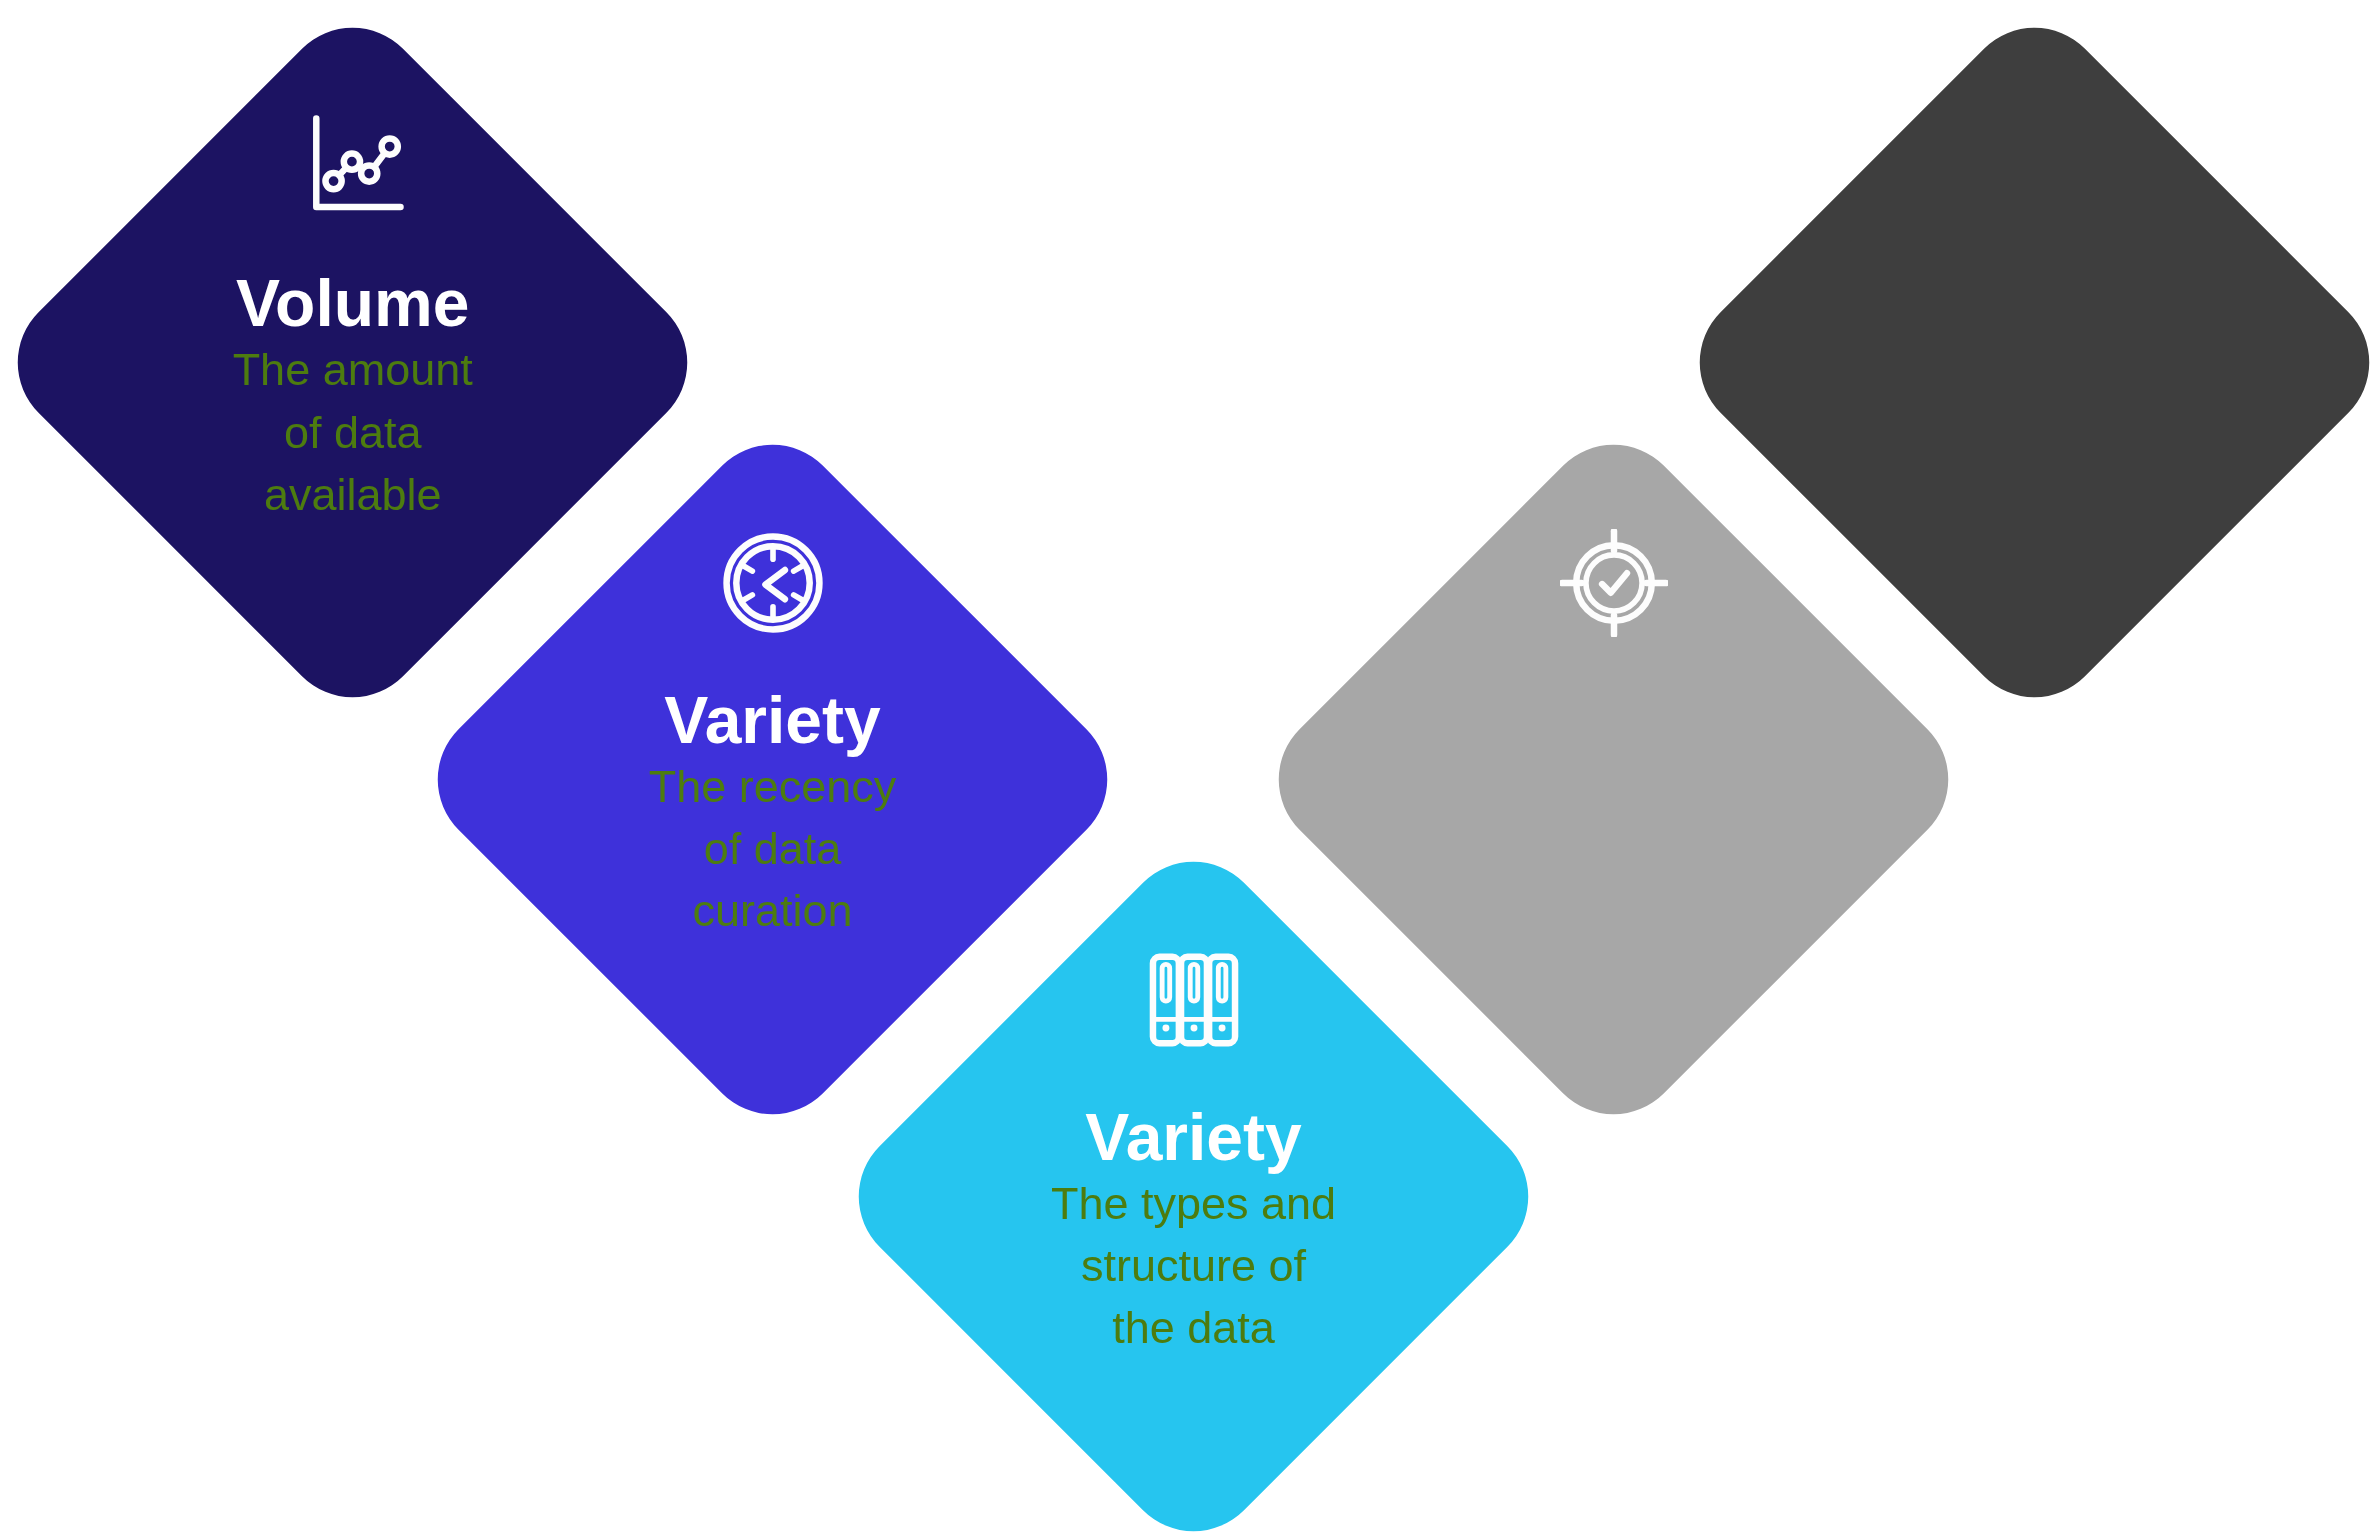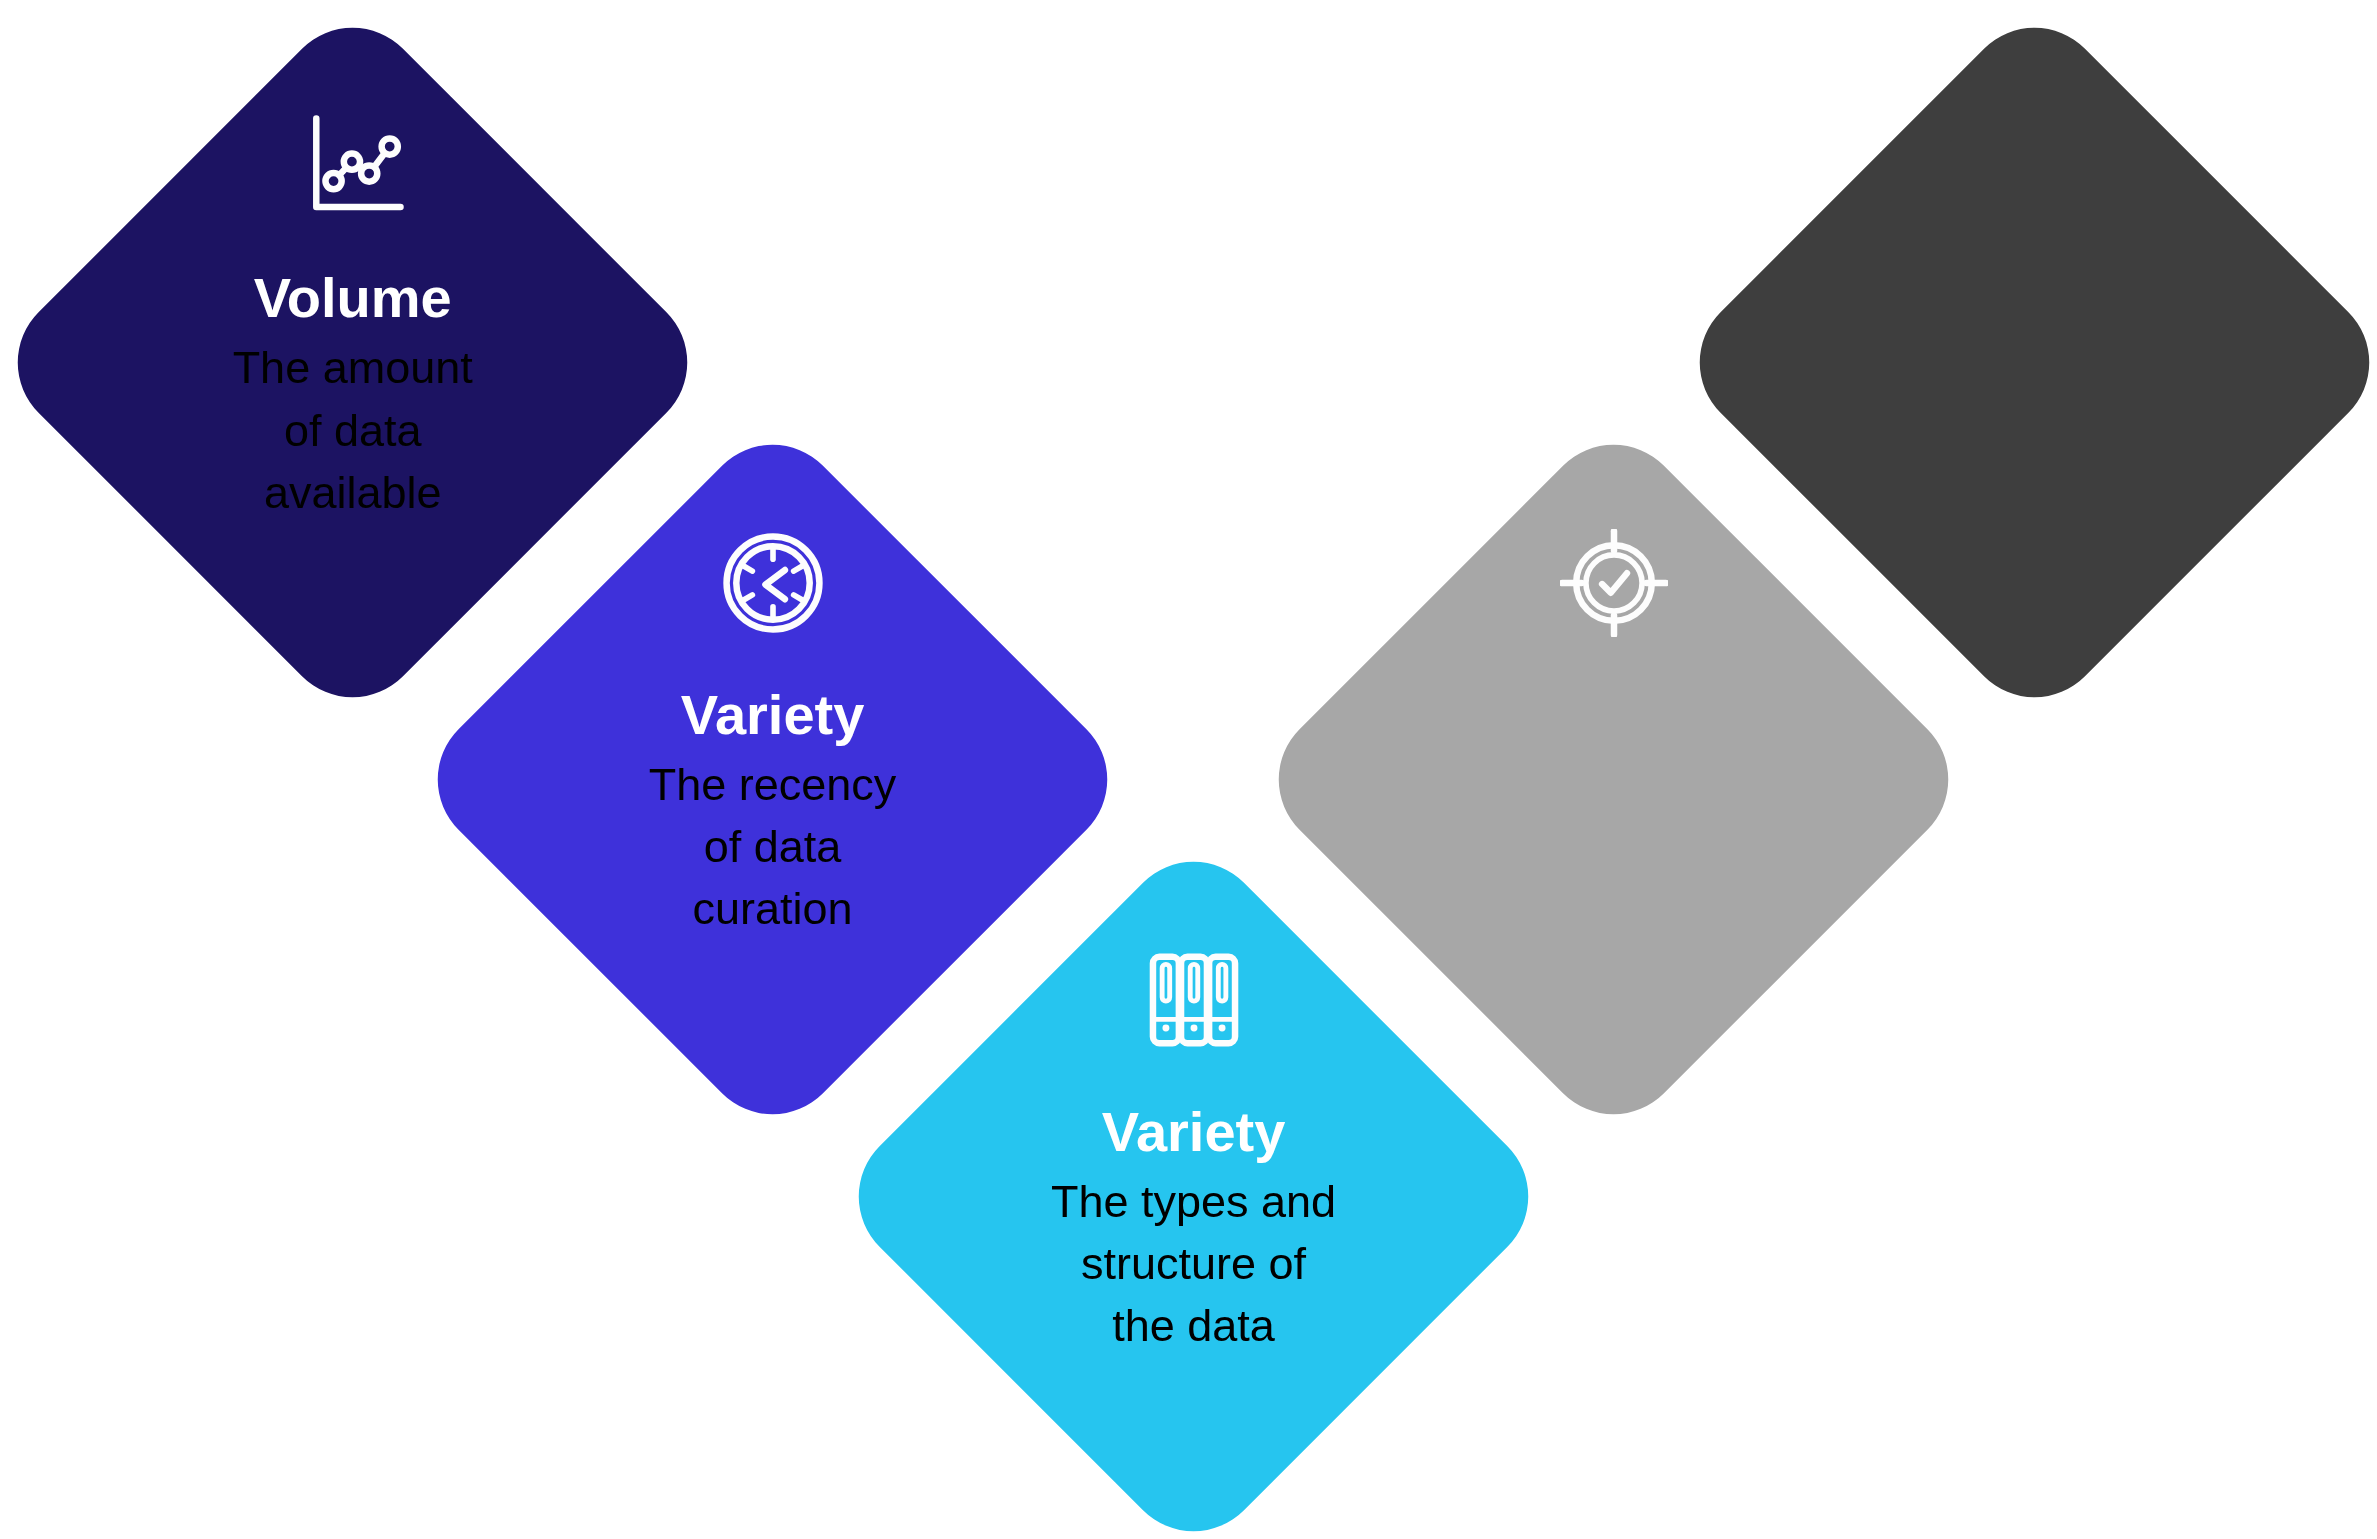--- a/index.html
+++ b/index.html
@@ -48,31 +48,31 @@
     stroke-width: 6;
     stroke-linecap: round;
     stroke-linejoin: round;
   }
   .icon .fill-bg { fill: currentColor; }
   .icon .fill-w  { fill: #fdfdfd; stroke: none; }
   .icon .thin    { stroke-width: 4.5; }
   .icon .mid     { stroke-width: 5.2; }
   .title {
     margin-top: 47px;
-    font-size: 56px;
+    font-size: 66px;
     line-height: 1.1;
     font-weight: 700;
     color: #ffffff;
   }
   .subtitle {
-    margin-top: 9px;
+    margin-top: 0;
     font-size: 45px;
     line-height: 1.38;
     font-weight: 400;
-    color: #000000;
+    color: #4d7c0f;
     white-space: pre-line;
   }
   .d1 { left: -10.8px;  top: -0.8px; }
   .d2 { left: 409px;  top: 416px; }
   .d3 { left: 830px;  top: 833px; }
   .d4 { left: 1250px; top: 416px; }
   .d5 { left: 1671px; top: -0.8px; }
 </style>
 </head>
 <body>

